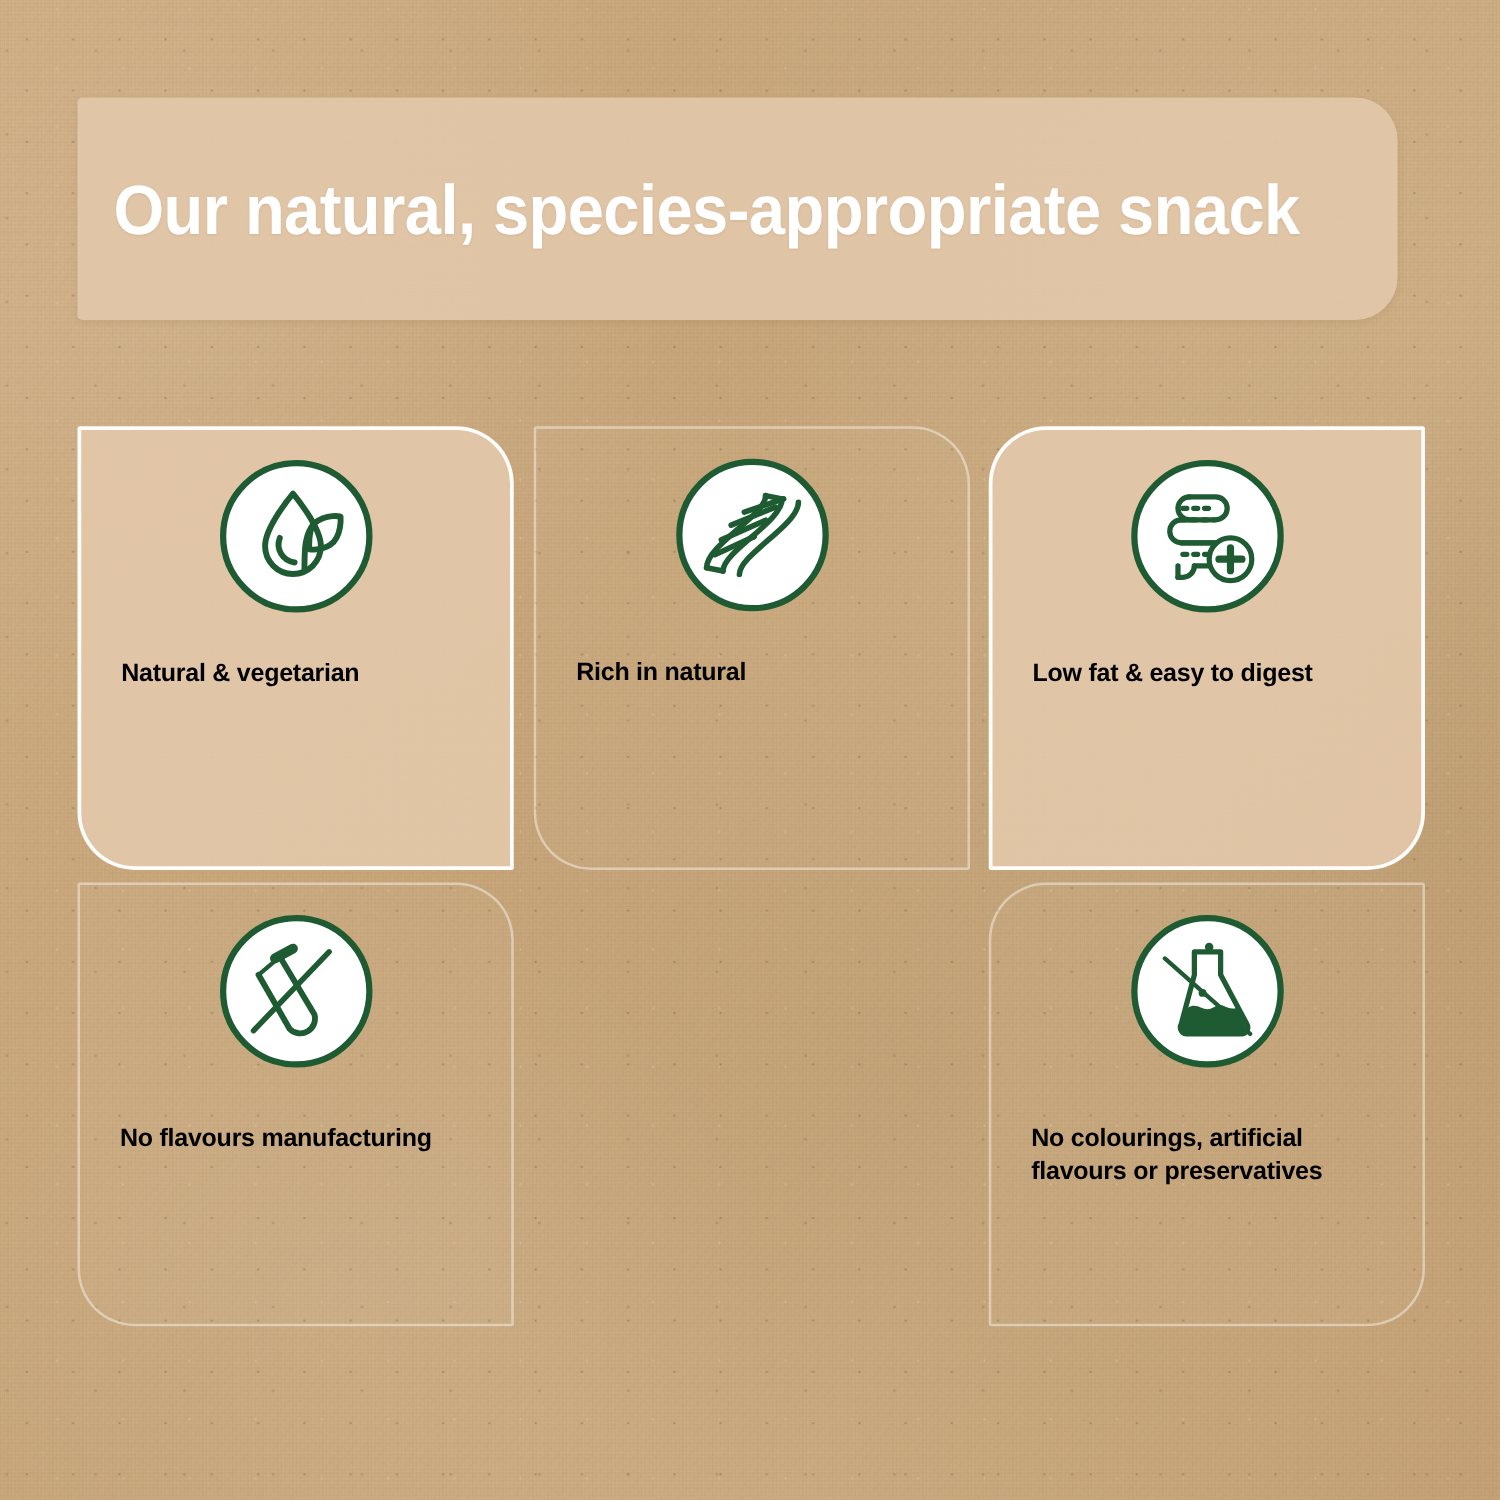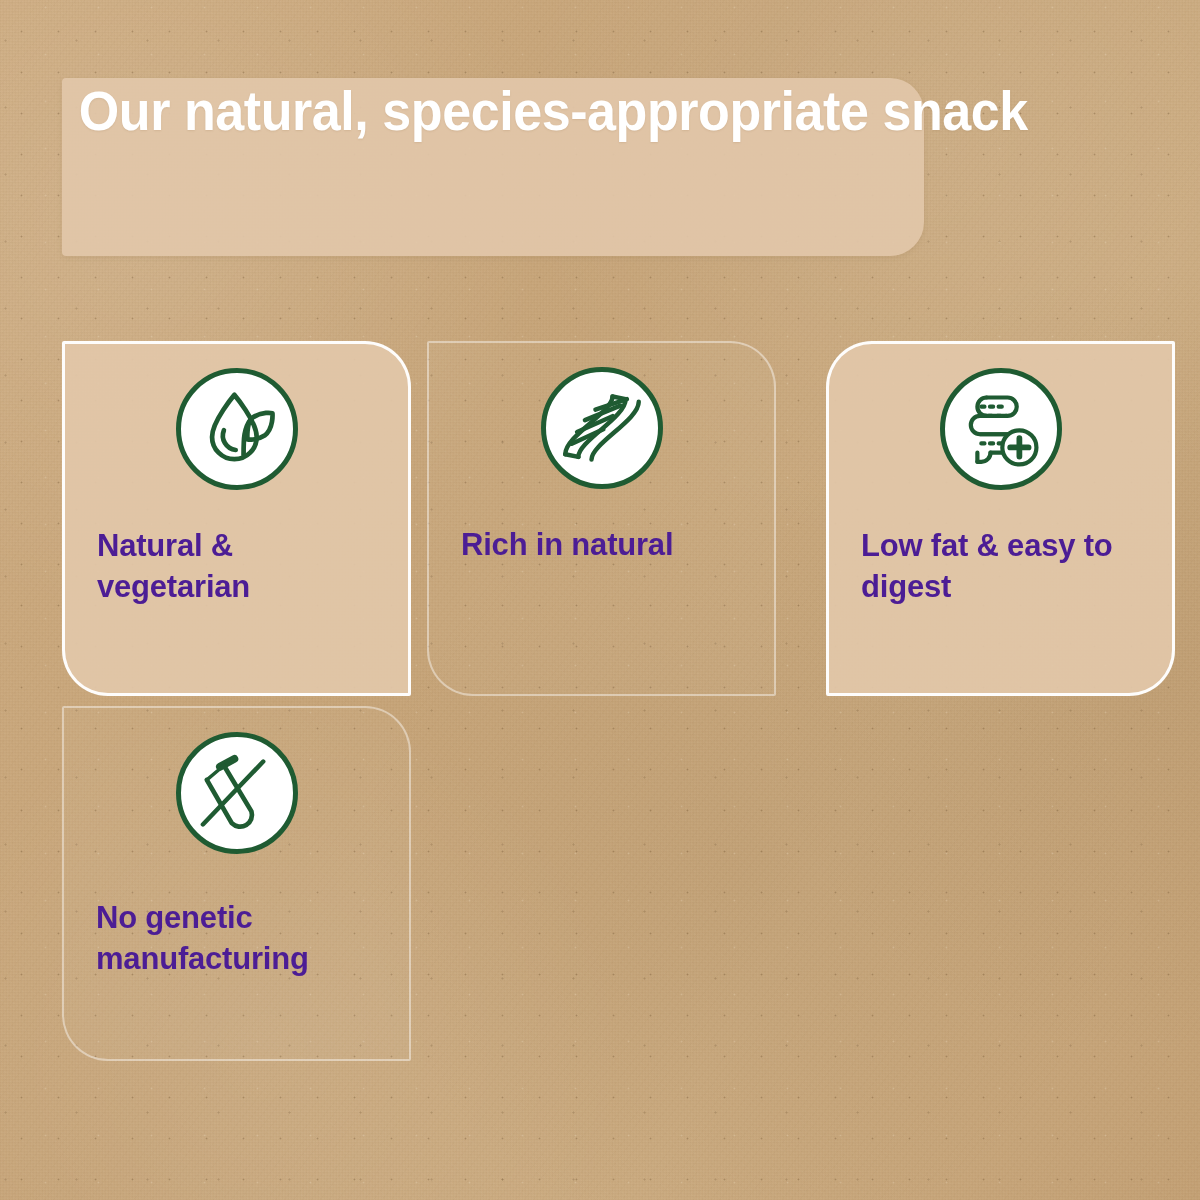--- a/index.html
+++ b/index.html
@@ -60,26 +60,28 @@
     position: absolute;
     inset: 0;
     z-index: 5;
   }
 
   
   #title-banner {
     position: absolute;
     left: 62px;
     top: 78px;
-    width: 862px;
+    width: 1044px;
     height: 178px;
     background: rgba(226, 199, 169, 0.92);
     border-radius: 4px 34px 34px 4px;
     display: flex;
+    align-items: center;
     box-shadow: 0 2px 5px rgba(120, 88, 50, 0.10);
+    padding-left: 12px;
   }
   #page-title {
     color: #ffffff;
     font-size: 56px;
     font-weight: bold;
     letter-spacing: -0.5px;
     padding-left: 18px;
     transform: scaleX(0.93);
     transform-origin: left center;
     white-space: nowrap;
@@ -105,21 +107,21 @@
     background: rgba(226, 199, 169, 0.93);
     border: 3px solid rgba(255, 255, 255, 0.97);
   }
   .feature-card.ghost {
     background: rgba(255, 255, 255, 0.035);
     border: 2px solid rgba(255, 255, 255, 0.42);
   }
   
   .corner-a { border-radius: 2px 46px 2px 46px; }
   
-  .corner-b { border-radius: 46px 2px 46px 2px; margin-left: 35px; }
+  .corner-b { border-radius: 46px 2px 46px 2px; }
 
   .c1 { left: 0px;   top: 0px; }
   .c2 { left: 365px; top: 0px; }
   .c3 { left: 729px; top: 0px; }
   .c4 { left: 0px;   top: 365px; }
   .c5 { left: 365px; top: 365px; }
   .c6 { left: 729px; top: 365px; }
 
   .icon-badge {
     position: absolute;
@@ -140,22 +142,22 @@
     width: 84px;
     height: 84px;
     display: block;
   }
 
   .card-label {
     position: absolute;
     left: 32px;
     right: 20px;
     top: 182px;
-    color: #4c1d95;
-    font-size: 31px;
+    color: #000000;
+    font-size: 20px;
     font-weight: bold;
     line-height: 1.32;
     letter-spacing: -0.2px;
   }
   
   .c4 .card-label,
   .c5 .card-label,
   .c6 .card-label { top: 190px; }
 </style>
 </head>
@@ -222,19 +224,31 @@
 
     <div class="feature-card ghost corner-a c4">
       <div class="icon-badge">
         <svg viewBox="0 0 64 64" fill="none" stroke="#1f5b32" stroke-width="3.6" stroke-linecap="round" stroke-linejoin="round">
           <path d="M19 12 L30 6" stroke-width="6"></path>
           <path d="M22 11 L43 46 a9 9 0 0 1 -15 9 L9 22"></path>
           <path d="M9 22 L22 11" stroke-width="2.6"></path>
           <path d="M6 56 L52 8" stroke-width="3.4"></path>
         </svg>
       </div>
-      <div class="card-label">No genetic manufacturing</div>
-    </div>
-
-
+      <div class="card-label">No flavours manufacturing</div>
+    </div>
+
+
+    <div class="feature-card ghost corner-b c6">
+      <div class="icon-badge">
+        <svg viewBox="0 0 64 64" fill="none" stroke="#1f5b32" stroke-width="3.2" stroke-linecap="round" stroke-linejoin="round">
+          <path d="M24 8 h16 v14 L56 52 a4 4 0 0 1 -3.5 6 h-33 A4 4 0 0 1 16 52 L24 22 Z"></path>
+          <path d="M20 42 c5 -3 8 1 12 1 c4 0 6 -4 10 -2 c3 1.5 5 2 8 1 l4.5 10 a4 4 0 0 1 -3.5 6 h-33 A4 4 0 0 1 16 52 Z" fill="#1f5b32" stroke="none"></path>
+          <circle cx="29" cy="33" r="2.4" fill="#1f5b32" stroke="none"></circle>
+          <circle cx="33" cy="5" r="2.6" fill="#1f5b32" stroke="none"></circle>
+          <path d="M6 12 L58 58" stroke-width="2.6"></path>
+        </svg>
+      </div>
+      <div class="card-label">No colourings, artificial flavours or preservatives</div>
+    </div>
 
   </div>
 </div>
 
 </body></html>

